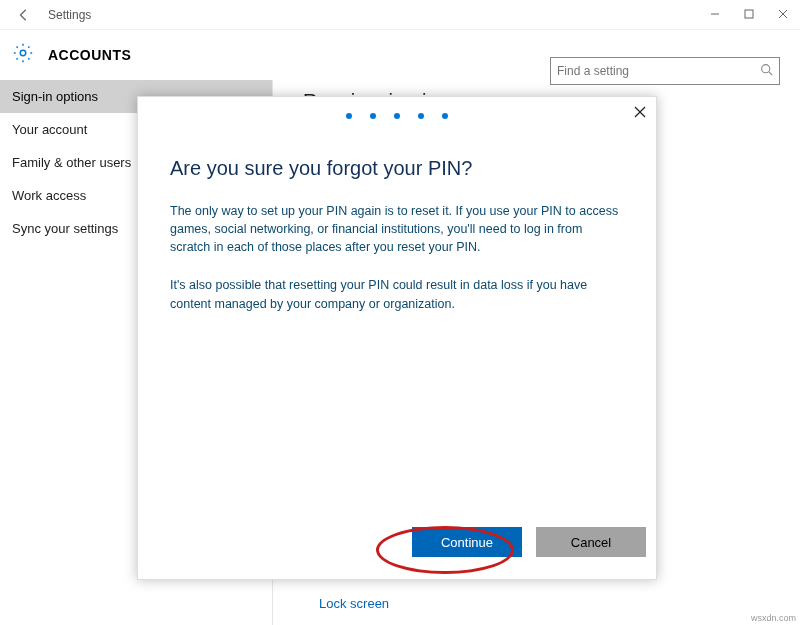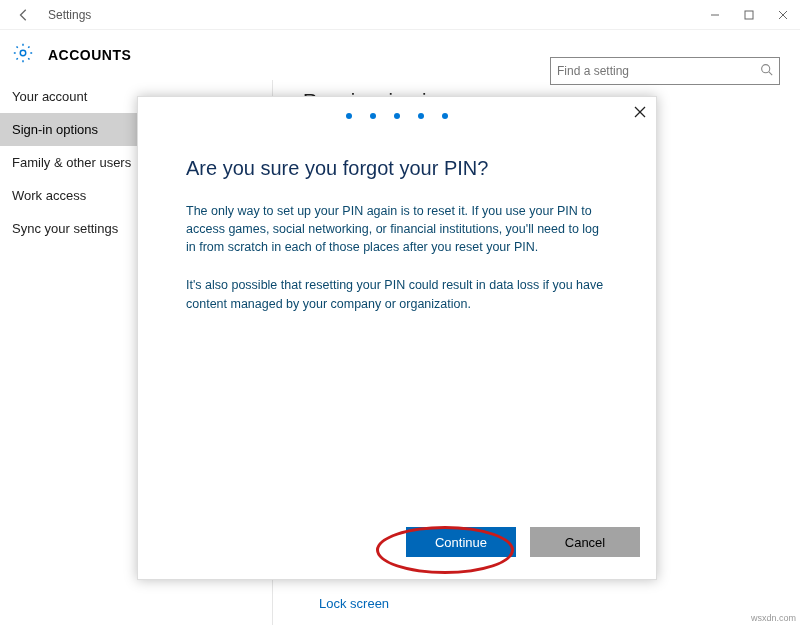--- a/index.html
+++ b/index.html
@@ -1,18 +1,18 @@
 <!DOCTYPE html>
 <html><head>
   <meta charset="utf-8">
   <style>
     * { margin: 0; padding: 0; box-sizing: border-box; font-family: "Segoe UI", Tahoma, sans-serif; }
     body { width: 800px; height: 625px; background: #fff; position: relative; overflow: hidden; }
 
-    .titlebar { height: 30px; display: flex; align-items: center; justify-content: space-between; background: #fff; border-bottom: 1px solid #f0f0f0; }
+    .titlebar { height: 30px; display: flex; align-items: flex-end; justify-content: space-between; background: #fff; border-bottom: 1px solid #f0f0f0; }
     .titlebar-left { display: flex; align-items: center; gap: 10px; padding-left: 10px; }
     .back-btn { width: 28px; height: 28px; display: flex; align-items: center; justify-content: center; color: #666; font-size: 16px; }
     .title-text { font-size: 12px; color: #555; }
     .win-controls { display: flex; }
     .win-btn { width: 34px; height: 30px; display: flex; align-items: center; justify-content: center; color: #666; font-size: 10px; }
 
     .header-row { height: 50px; display: flex; align-items: center; justify-content: space-between; padding: 0 20px 0 12px; }
     .header-left { display: flex; align-items: center; gap: 14px; }
     .gear { color: #0078d7; }
     .gear svg { width: 22px; height: 22px; }
@@ -28,24 +28,24 @@
 
     .content { flex: 1; padding: 10px 30px; position: relative; }
     .section-heading { font-size: 20px; font-weight: 400; color: #222; margin-bottom: 30px; }
     .link { color: #0067b8; font-size: 13px; padding: 4px 0; }
     .lock-screen { position: absolute; bottom: 10px; left: 46px; }
 
     .dialog-backdrop { position: absolute; left: 137px; top: 96px; width: 520px; height: 484px; background: #fff; box-shadow: 0 0 12px rgba(0,0,0,0.25); border: 1px solid #ddd; z-index: 10; }
     .dots-row { display: flex; gap: 18px; justify-content: center; padding: 16px 0 8px; position: relative; }
     .dots-row .dot { width: 6px; height: 6px; background: #0078d7; border-radius: 50%; }
     .dialog-close { position: absolute; top: 8px; right: 10px; font-size: 14px; color: #222; }
-    .dialog-body { padding: 30px 48px 0; }
+    .dialog-body { padding: 30px 32px 0; }
     .dialog-title { font-size: 20px; font-weight: 400; color: #12305a; margin-bottom: 22px; }
     .dialog-text { font-size: 12.5px; color: #0c4a6e; line-height: 1.45; margin-bottom: 20px; }
-    .dialog-footer { position: absolute; bottom: 22px; right: 16px; display: flex; gap: 14px; }
+    .dialog-footer { position: absolute; bottom: 22px; right: 10px; display: flex; gap: 14px; }
     .dlg-btn { width: 110px; height: 30px; display: flex; align-items: center; justify-content: center; font-size: 13px; border: none; }
     .dlg-btn.primary { background: #0067b8; color: #fff; }
     .dlg-btn.secondary { background: #a3a3a3; color: #000; }
 
     .ellipse-mark { position: absolute; border: 3px solid #c81b1b; border-radius: 50%; width: 138px; height: 48px; z-index: 20; pointer-events: none; }
 
     .watermark { position: absolute; bottom: 2px; right: 4px; font-size: 9px; color: #999; z-index: 5; }
   </style>
 </head>
 <body>
@@ -95,22 +95,22 @@
       <svg width="13" height="13" viewBox="0 0 16 16">
           <circle cx="7" cy="7" r="5" stroke="#888" stroke-width="1.3" fill="none"></circle>
           <line x1="11" y1="11" x2="15" y2="15" stroke="#888" stroke-width="1.3"></line>
         </svg>
     </span>
   </div>
 </div>
 
 <div class="body-row">
   <div class="sidebar">
+    <div class="side-item active"><span>Sign-in options</span></div>
     <div class="side-item"><span>Your account</span></div>
-    <div class="side-item active"><span>Sign-in options</span></div>
     <div class="side-item"><span>Family &amp; other users</span></div>
     <div class="side-item"><span>Work access</span></div>
     <div class="side-item"><span>Sync your settings</span></div>
   </div>
 
   <div class="content">
     <div class="section-heading">Require sign-in</div>
     <div class="link lock-screen">Lock screen</div>
   </div>
 </div>

